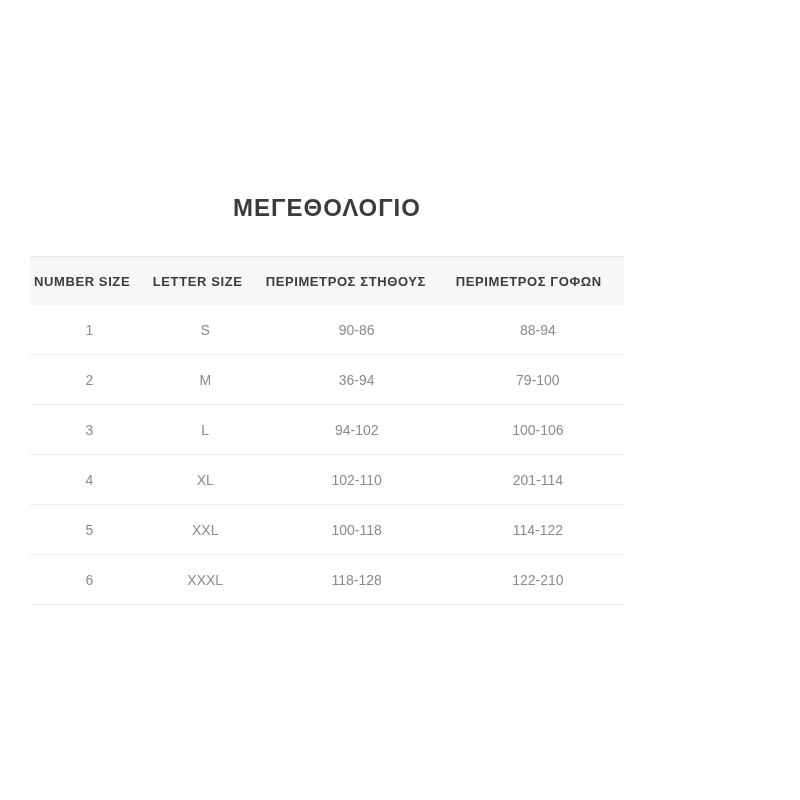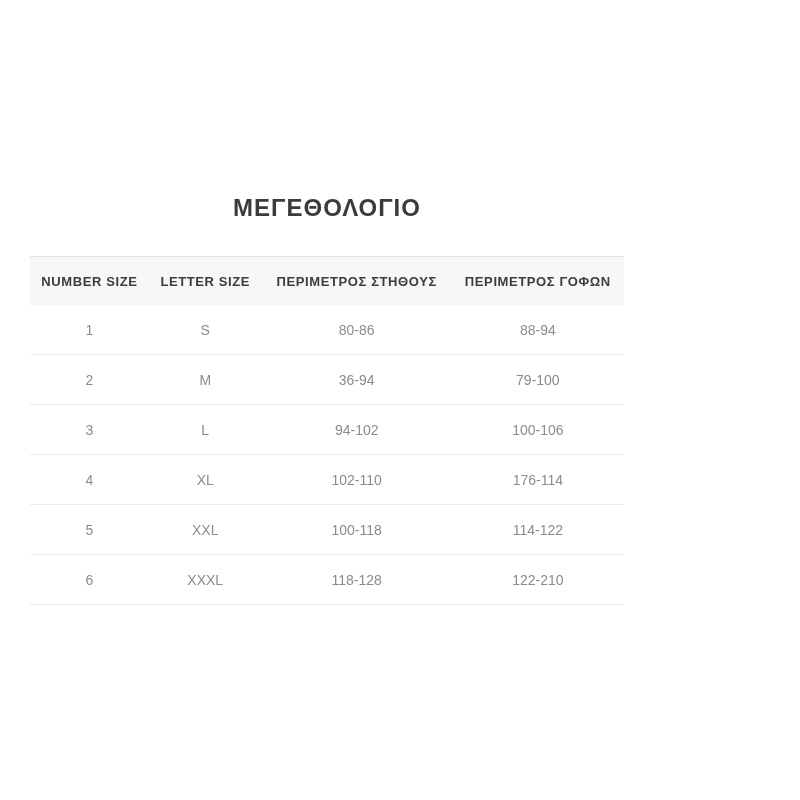--- a/index.html
+++ b/index.html
@@ -38,21 +38,21 @@
   table.size-chart col.c3 { width: 32%; }
   table.size-chart col.c4 { width: 29%; }
   table.size-chart thead th {
     background: var(--header-background, #f7f7f7);
     border-top: 1px solid var(--table-top-border, #e4e4e4);
     color: var(--header-text, #3c3c3c);
     font-size: 13px;
     font-weight: 700;
     letter-spacing: 0.6px;
     height: 48px;
-    text-align: center;
+    text-align: left;
     vertical-align: middle;
     padding: 0 4px;
     white-space: nowrap;
   }
   table.size-chart tbody td {
     color: var(--row-text, #8b8b8b);
     font-size: 14px;
     font-weight: 400;
     height: 49px;
     text-align: center;
@@ -81,40 +81,40 @@
           <th>NUMBER SIZE</th>
           <th>LETTER SIZE</th>
           <th>ΠΕΡΙΜΕΤΡΟΣ ΣΤΗΘΟΥΣ</th>
           <th>ΠΕΡΙΜΕΤΡΟΣ ΓΟΦΩΝ</th>
         </tr>
       </thead>
       <tbody>
         <tr>
           <td>1</td>
           <td>S</td>
-          <td>80-86</td>
+          <td>90-86</td>
           <td>88-94</td>
         </tr>
         <tr>
           <td>2</td>
           <td>M</td>
           <td>36-94</td>
           <td>79-100</td>
         </tr>
         <tr>
           <td>3</td>
           <td>L</td>
           <td>94-102</td>
           <td>100-106</td>
         </tr>
         <tr>
           <td>4</td>
           <td>XL</td>
           <td>102-110</td>
-          <td>176-114</td>
+          <td>201-114</td>
         </tr>
         <tr>
           <td>5</td>
           <td>XXL</td>
           <td>100-118</td>
           <td>114-122</td>
         </tr>
         <tr>
           <td>6</td>
           <td>XXXL</td>

